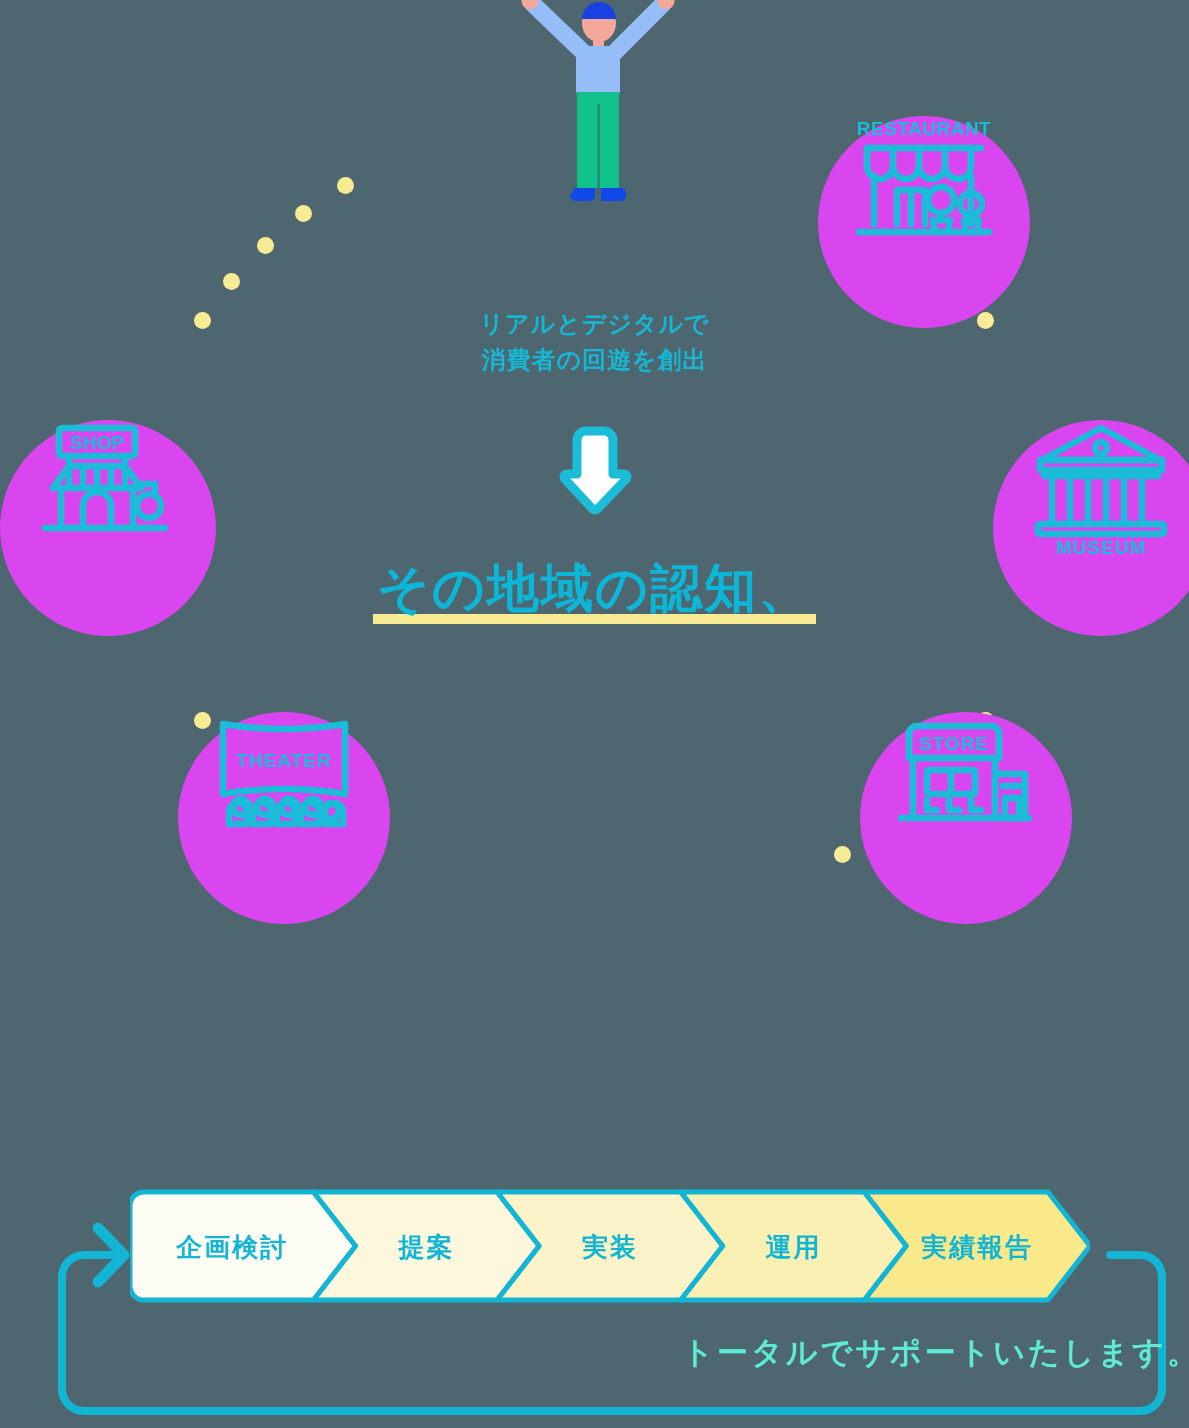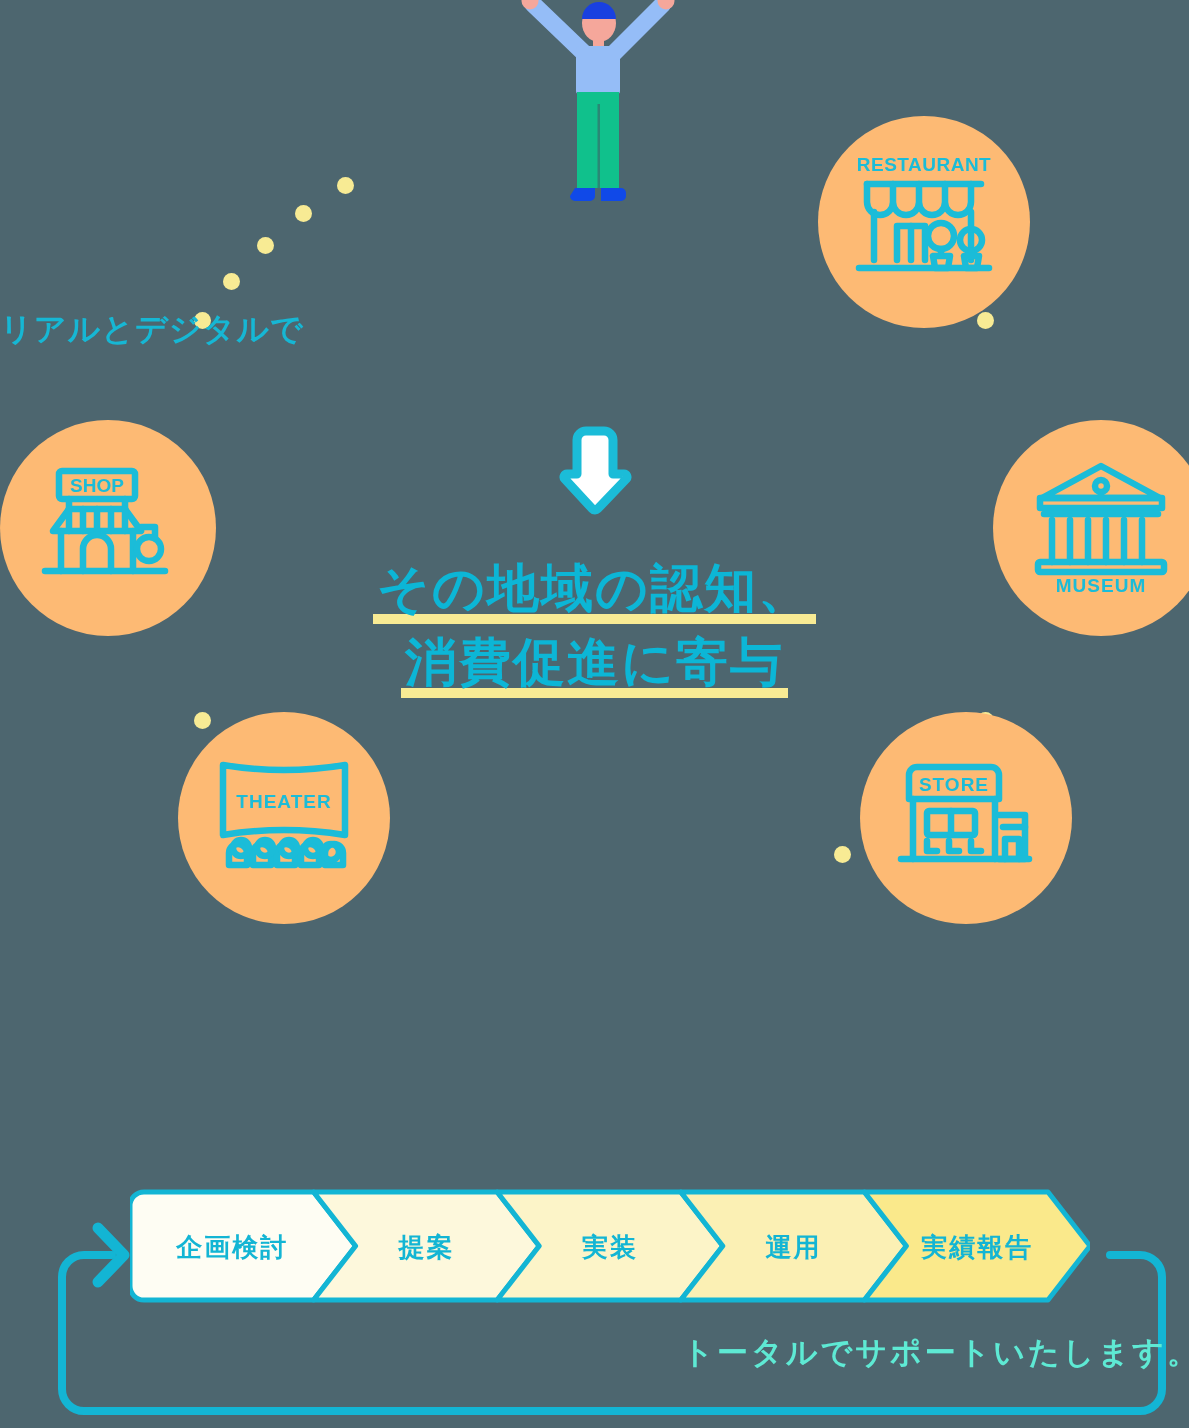--- a/index.html
+++ b/index.html
@@ -9,32 +9,32 @@
     font-family:"Liberation Sans","DejaVu Sans",sans-serif;
     overflow:hidden;position:relative;
   }
   .stage{position:absolute;inset:0;}
 
   
   .dot{position:absolute;width:17px;height:17px;border-radius:50%;background:#f8eb94;}
 
   
   .circle{
-    position:absolute;border-radius:50%;background:#fdba74;
-    display:flex;align-items:center;justify-content:center;
+    position:absolute;border-radius:50%;background:#d946ef;
+    display:flex;align-items:flex-start;justify-content:center;
   }
   .circle svg{display:block;}
 
   
   .person{position:absolute;left:513px;top:-8px;width:170px;height:225px;}
 
   
   .lead{
-    position:absolute;left:0;right:0;top:306px;text-align:left;
-    color:#16b7d4;font-size:32px;font-weight:bold;line-height:1.48;
+    position:absolute;left:0;right:0;top:306px;text-align:center;
+    color:#16b7d4;font-size:24px;font-weight:bold;line-height:1.48;
     letter-spacing:1px;
   }
   .arrow-wrap{position:absolute;left:0;right:0;top:425px;display:flex;justify-content:center;}
   .headline{
     position:absolute;left:0;right:0;top:552px;text-align:center;
     font-size:52px;font-weight:bold;line-height:1.42;letter-spacing:2px;
     color:#0cb6d6;
   }
   .headline .hl{
     display:inline-block;position:relative;
@@ -191,32 +191,32 @@
         <path d="M112 74 h22"></path>
         <path d="M114 106 v-20 h14 v20"></path>
         <path d="M10 106 h128"></path>
       </g>
       <text x="63" y="38" font-size="19" font-weight="bold" fill="#1bbcd8" text-anchor="middle" letter-spacing="1" font-family="'Liberation Sans',sans-serif">STORE</text>
     </svg>
   </div>
 
   <div class="lead">
     <div>リアルとデジタルで</div>
+    <div>消費者の回遊を創出</div>
   </div>
 
   <div class="arrow-wrap">
     <svg width="78" height="92" viewBox="0 0 78 92">
       <path d="M30 6 h18 a9 9 0 0 1 9 9 v34 h11 a3 3 0 0 1 2.2 5 L41.5 84 a3.4 3.4 0 0 1 -5 0
                L8.8 54 a3 3 0 0 1 2.2 -5 h10 V15 a9 9 0 0 1 9 -9 z" fill="#ffffff" stroke="#1bbcd8" stroke-width="9" stroke-linejoin="round"></path>
     </svg>
   </div>
 
   <div class="headline">
     <span class="line"><span class="hl">その地域の認知、</span></span>
-    <span class="line"><span class="hl">消費促進に寄与</span></span>
   </div>
 
   <div class="bottom">
 
     <svg width="1189" height="278" style="position:absolute;left:0;top:0;">
       <path d="M1098 105 h30 a22 22 0 0 1 22 22 v112 a22 22 0 0 1 -22 22
                H72 a22 22 0 0 1 -22 -22 V127 a22 22 0 0 1 22 -22 h28" fill="none" stroke="#13b5d4" stroke-width="8" stroke-linecap="round"></path>
       <path d="M86 78 L112 105 L86 132" fill="none" stroke="#13b5d4" stroke-width="11" stroke-linecap="round" stroke-linejoin="round"></path>
     </svg>
 

